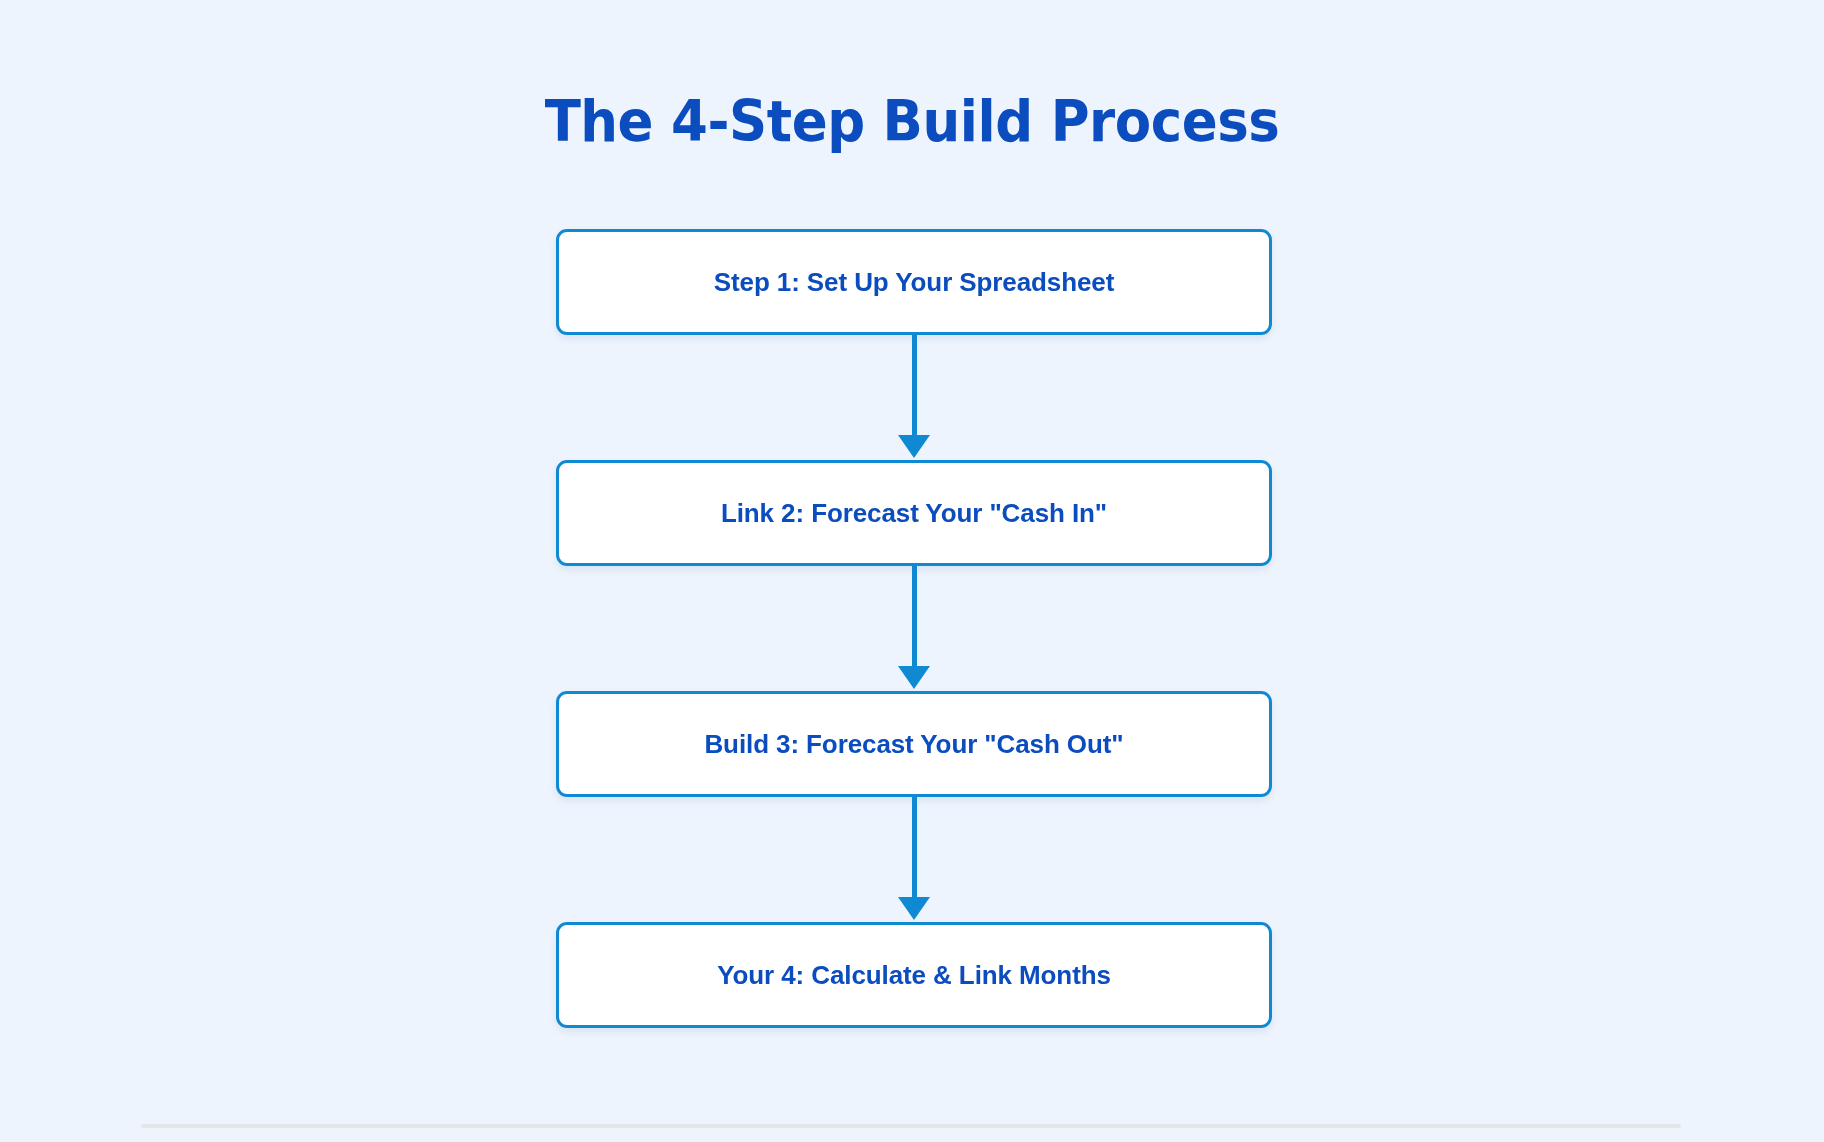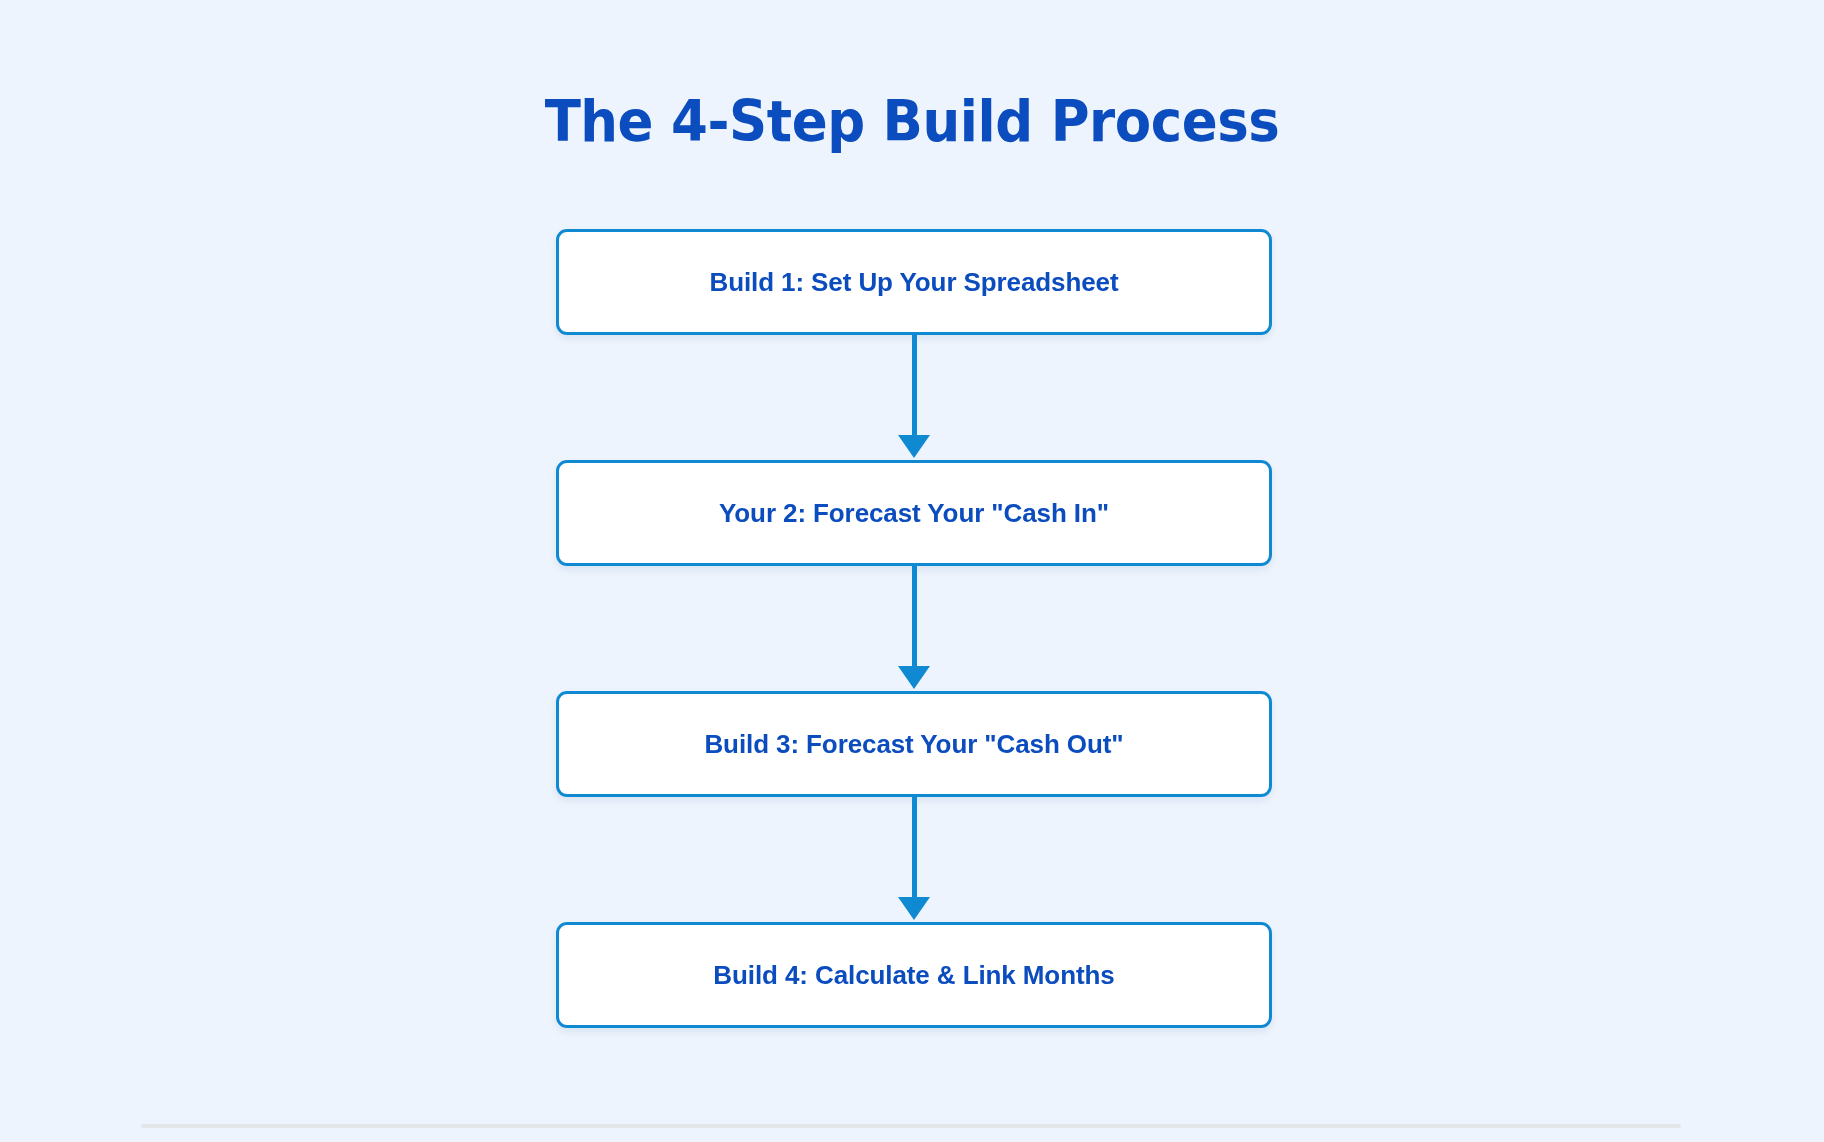--- a/index.html
+++ b/index.html
@@ -115,32 +115,32 @@
 <body>
 
 <div class="page">
 
   <div class="title">The 4-Step Build Process</div>
 
   <div class="flow">
 
     <div class="step-box">
       <div class="step-label">
-        <span class="lead">Build 1:</span><span class="rest"> Set Up Your Spreadsheet</span>
+        <span class="lead">Step 1:</span><span class="rest"> Set Up Your Spreadsheet</span>
       </div>
     </div>
 
     <div class="connector">
       <div class="line"></div>
       <div class="arrowhead"></div>
     </div>
 
     <div class="step-box">
       <div class="step-label">
-        <span class="lead">Your 2:</span><span class="rest"> Forecast Your "Cash In"</span>
+        <span class="lead">Link 2:</span><span class="rest"> Forecast Your "Cash In"</span>
       </div>
     </div>
 
     <div class="connector">
       <div class="line"></div>
       <div class="arrowhead"></div>
     </div>
 
     <div class="step-box">
       <div class="step-label">
@@ -148,21 +148,21 @@
       </div>
     </div>
 
     <div class="connector">
       <div class="line"></div>
       <div class="arrowhead"></div>
     </div>
 
     <div class="step-box">
       <div class="step-label">
-        <span class="lead">Build 4:</span><span class="rest"> Calculate &amp; Link Months</span>
+        <span class="lead">Your 4:</span><span class="rest"> Calculate &amp; Link Months</span>
       </div>
     </div>
 
   </div>
 
   <div class="bottom-divider"></div>
 
 </div>
 
 </body></html>

